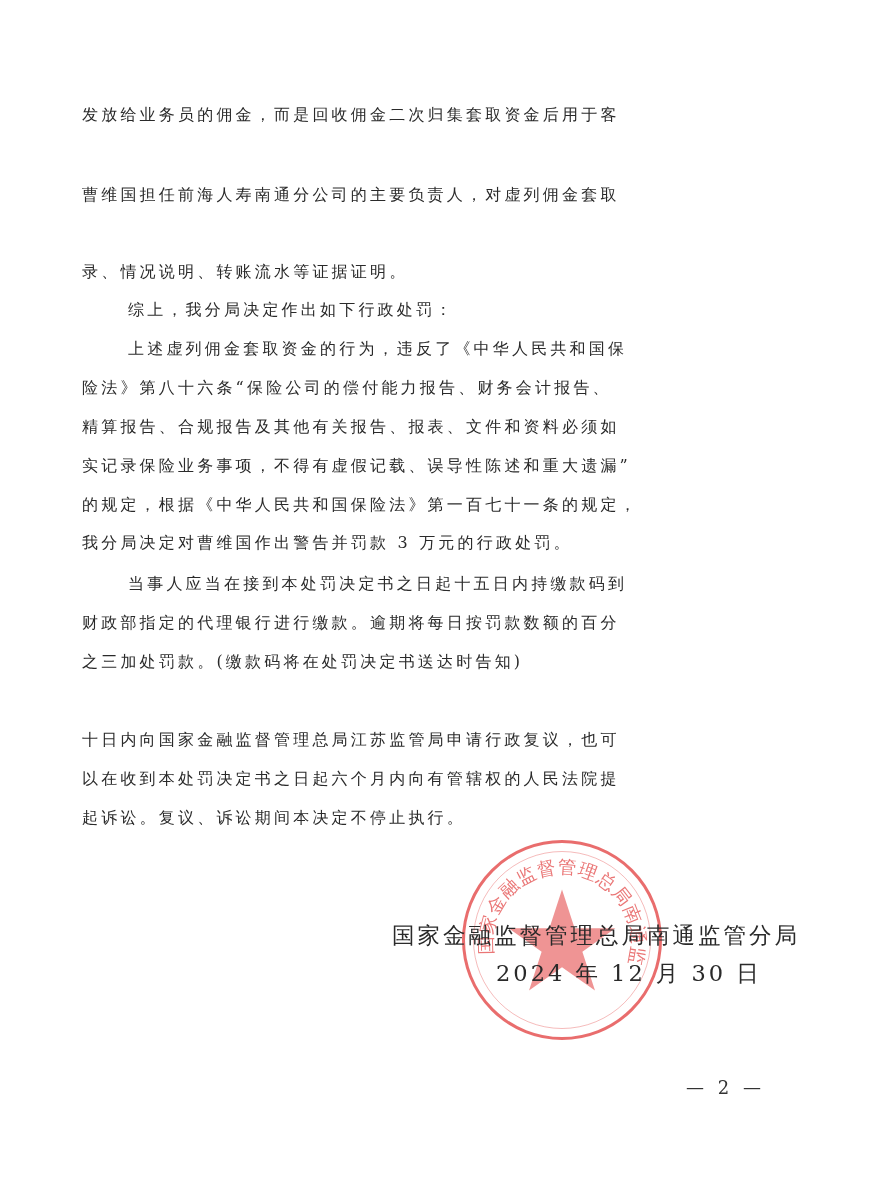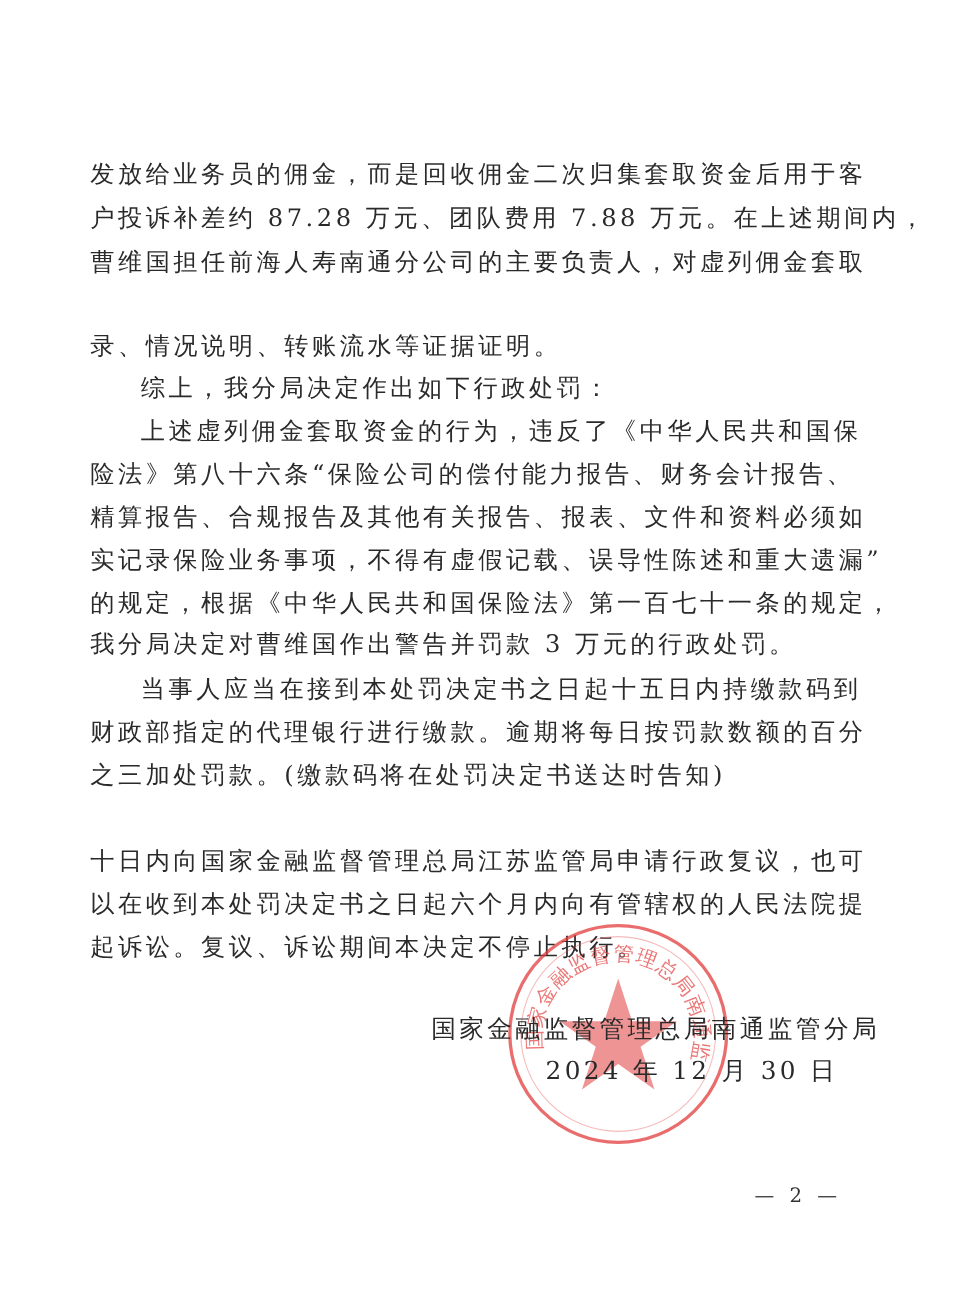--- a/index.html
+++ b/index.html
@@ -2,43 +2,42 @@
 <html><head>
 <meta charset="utf-8">
 <style>
   html, body { margin: 0; padding: 0; }
   body {
     width: 880px; height: 1188px; background: #ffffff; position: relative; overflow: hidden;
     font-family: "DejaVu Serif", "Liberation Serif", serif; color: #2a2a2a;
   }
   .page { position: absolute; left: 0; top: 0; width: 880px; height: 1188px; }
   .line {
-    position: absolute; left: 82px; width: 720px; font-size: 22px; line-height: 38px;
-    white-space: nowrap; letter-spacing: 3.2px; margin-top: 44px;
+    position: absolute; left: 82px; width: 720px; font-size: 16px; line-height: 38px;
+    white-space: nowrap; letter-spacing: 3.2px;
   }
   .indent { left: 128px; }
   .sig { position: absolute; font-size: 22.5px; letter-spacing: 3px; white-space: nowrap; z-index: 3; }
   .stamp {
     position: absolute; left: 462px; top: 840px; width: 200px; height: 200px; border-radius: 50%;
     border: 3px solid rgba(225, 60, 60, 0.75); box-sizing: border-box; z-index: 2;
   }
   .stamp-inner {
     position: absolute; left: 8px; top: 8px; right: 8px; bottom: 8px; border-radius: 50%;
     border: 1px solid rgba(225, 60, 60, 0.35);
   }
   .stamp-star { position: absolute; left: 0; top: 0; width: 100%; height: 100%; }
   .page-num { position: absolute; left: 686px; top: 1077px; font-size: 18px; letter-spacing: 4px; color: #333; }
 </style>
 </head>
 <body>
 
 <div class="page">
 
   <div class="line" style="top:96px">发放给业务员的佣金，而是回收佣金二次归集套取资金后用于客</div>
-  <div class="line" style="top:136px">户投诉补差约 87.28 万元、团队费用 7.88 万元。在上述期间内，</div>
   <div class="line" style="top:176px">曹维国担任前海人寿南通分公司的主要负责人，对虚列佣金套取</div>
   <div class="line" style="top:253px">录、情况说明、转账流水等证据证明。</div>
 
   <div class="line indent" style="top:291px">综上，我分局决定作出如下行政处罚：</div>
   <div class="line indent" style="top:330px">上述虚列佣金套取资金的行为，违反了《中华人民共和国保</div>
   <div class="line" style="top:369px">险法》第八十六条“保险公司的偿付能力报告、财务会计报告、</div>
   <div class="line" style="top:408px">精算报告、合规报告及其他有关报告、报表、文件和资料必须如</div>
   <div class="line" style="top:447px">实记录保险业务事项，不得有虚假记载、误导性陈述和重大遗漏”</div>
   <div class="line" style="top:486px">的规定，根据《中华人民共和国保险法》第一百七十一条的规定，</div>
   <div class="line" style="top:524px">我分局决定对曹维国作出警告并罚款 3 万元的行政处罚。</div>

